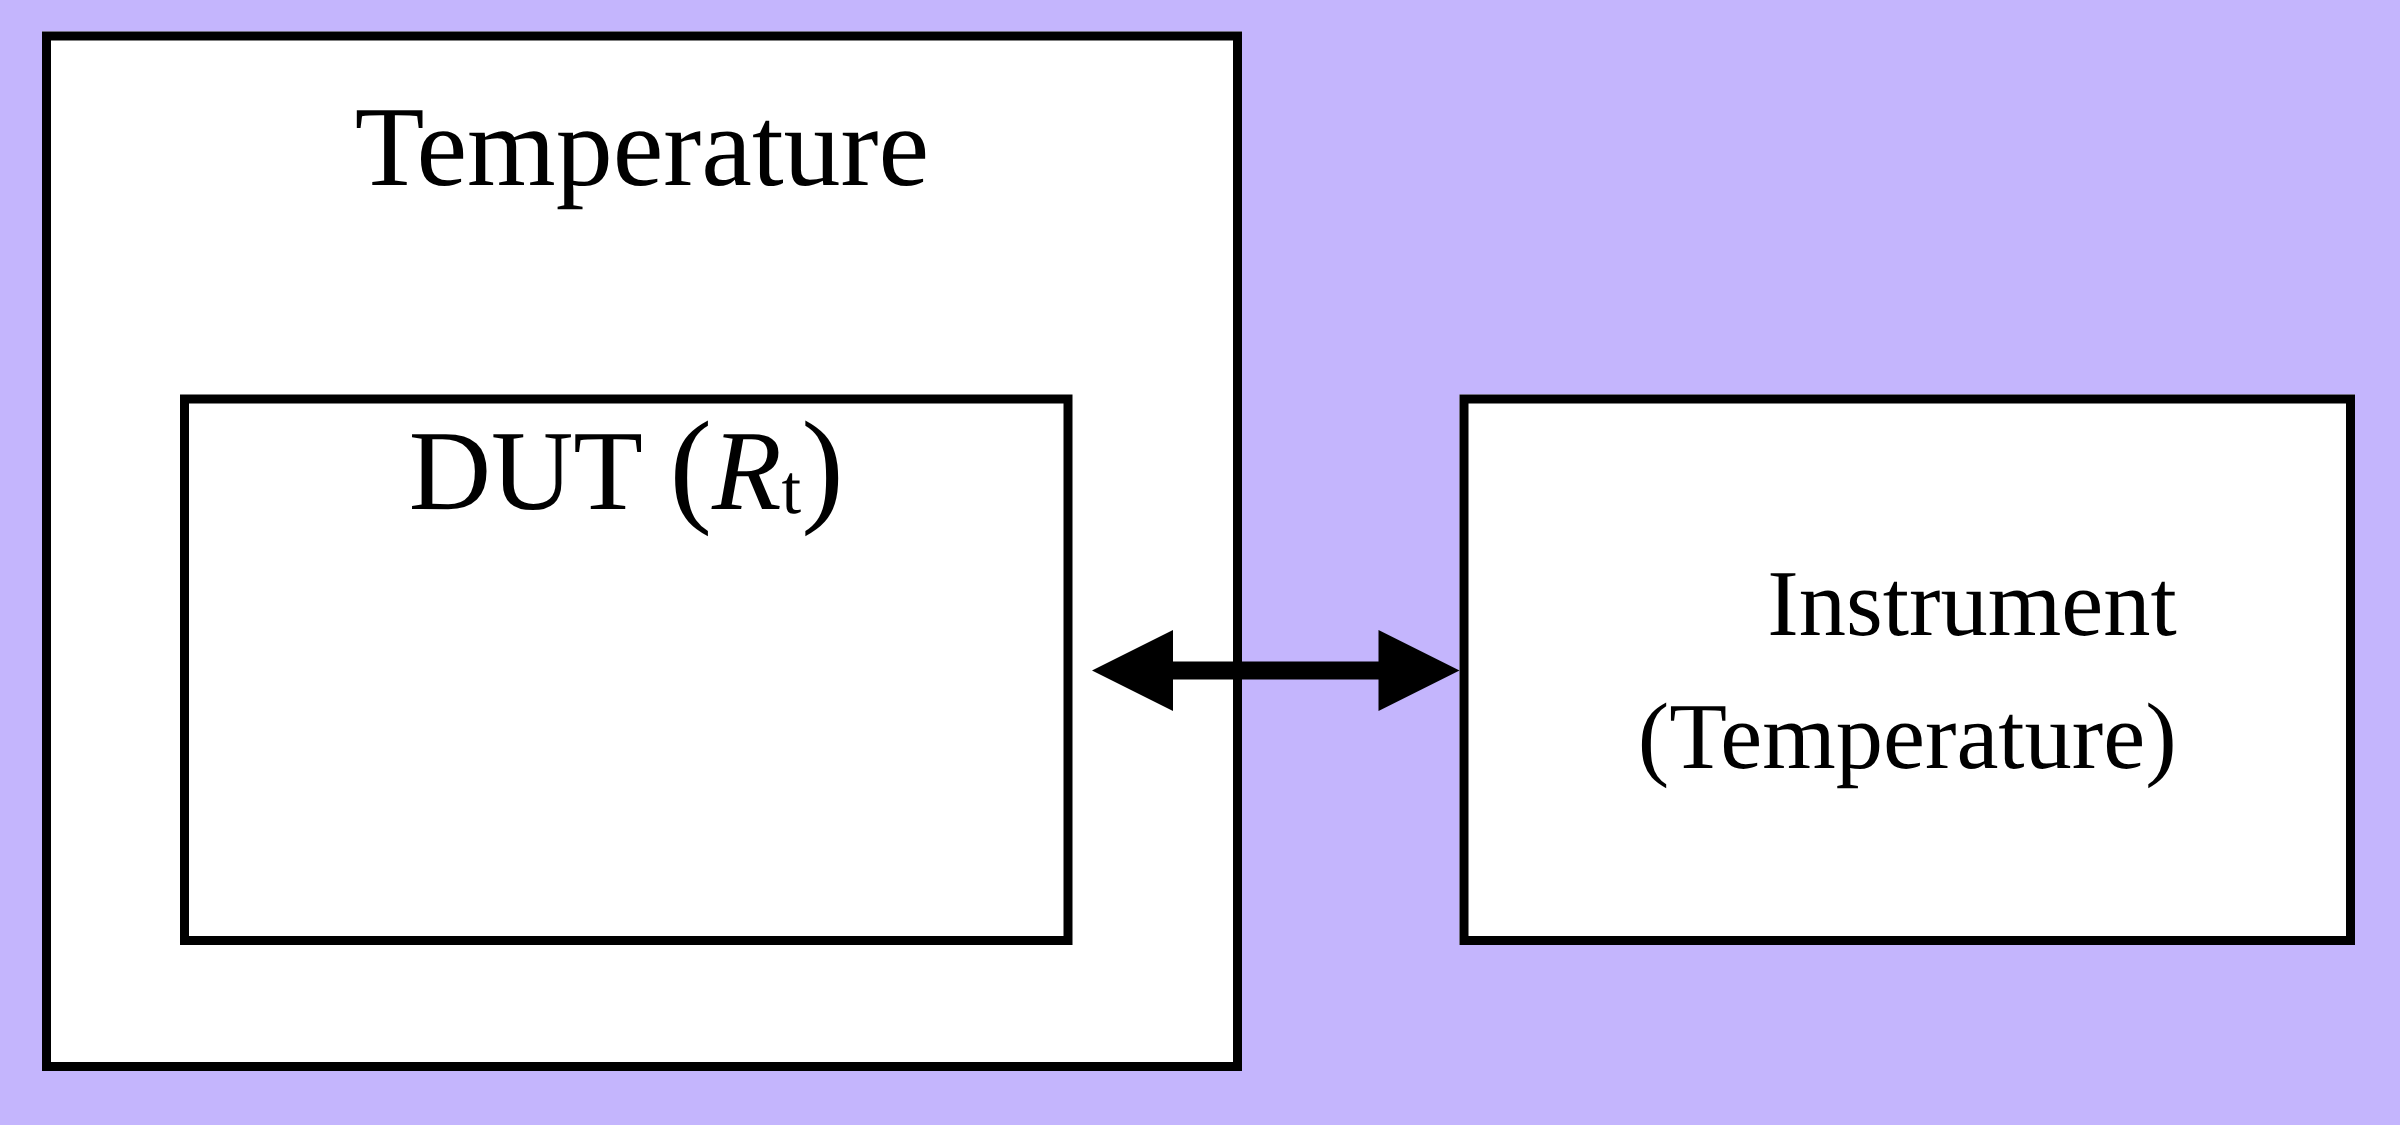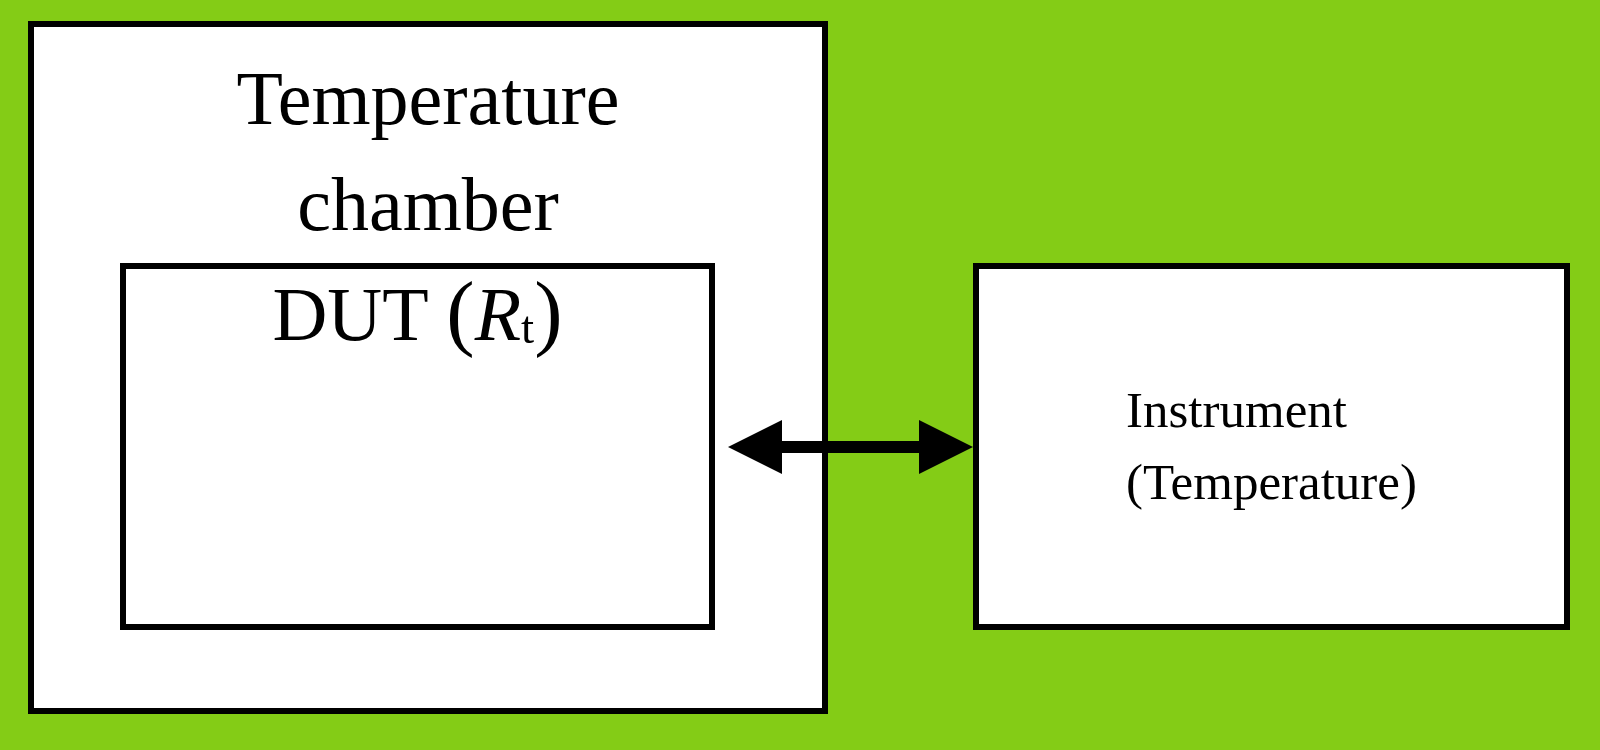--- a/index.html
+++ b/index.html
@@ -4,21 +4,21 @@
 <style>
   html, body {
     margin: 0;
     padding: 0;
     background: #ffffff;
   }
   .canvas {
     position: relative;
     width: 1600px;
     height: 750px;
-    background: #84cc16;
+    background: #c4b5fd;
     overflow: hidden;
     font-family: "Liberation Serif", "DejaVu Serif", serif;
     color: #000000;
   }
   .box {
     position: absolute;
     box-sizing: border-box;
     border: 6px solid #000000;
     background: #ffffff;
   }
@@ -67,22 +67,22 @@
   .instrument-box {
     left: 973px;
     top: 263px;
     width: 597px;
     height: 367px;
     display: flex;
     align-items: center;
     justify-content: center;
   }
   .instrument-label {
-    text-align: left;
-    font-size: 51px;
+    text-align: right;
+    font-size: 63px;
     line-height: 1.4;
   }
   .instrument-label .line {
     display: block;
   }
   .arrow-svg {
     position: absolute;
     left: 727px;
     top: 416px;
     width: 247px;
@@ -94,21 +94,20 @@
   }
 </style>
 </head>
 <body>
 
 <div class="canvas">
 
   <div class="box chamber-box">
     <div class="chamber-label">
       <span class="line">Temperature</span>
-      <span class="line">chamber</span>
     </div>
   </div>
 
   <div class="box dut-box">
     <div class="dut-label"><span>DUT </span><span class="big-paren">(</span><span class="sym">R</span><span class="sub">t</span><span class="big-paren">)</span></div>
   </div>
 
   <div class="box instrument-box">
     <div class="instrument-label">
       <span class="line">Instrument</span>

